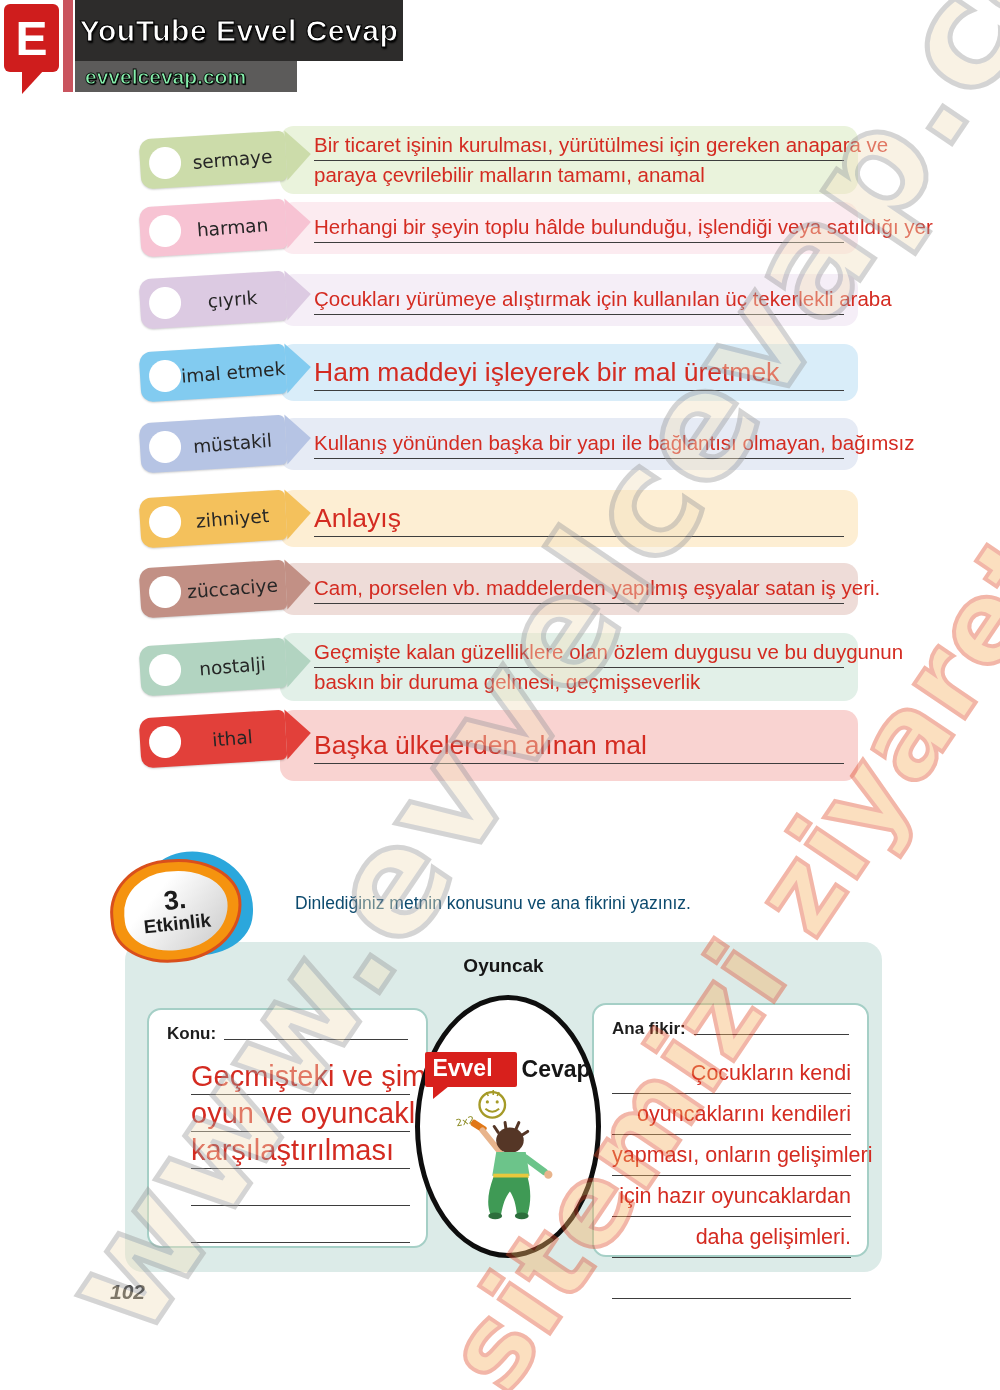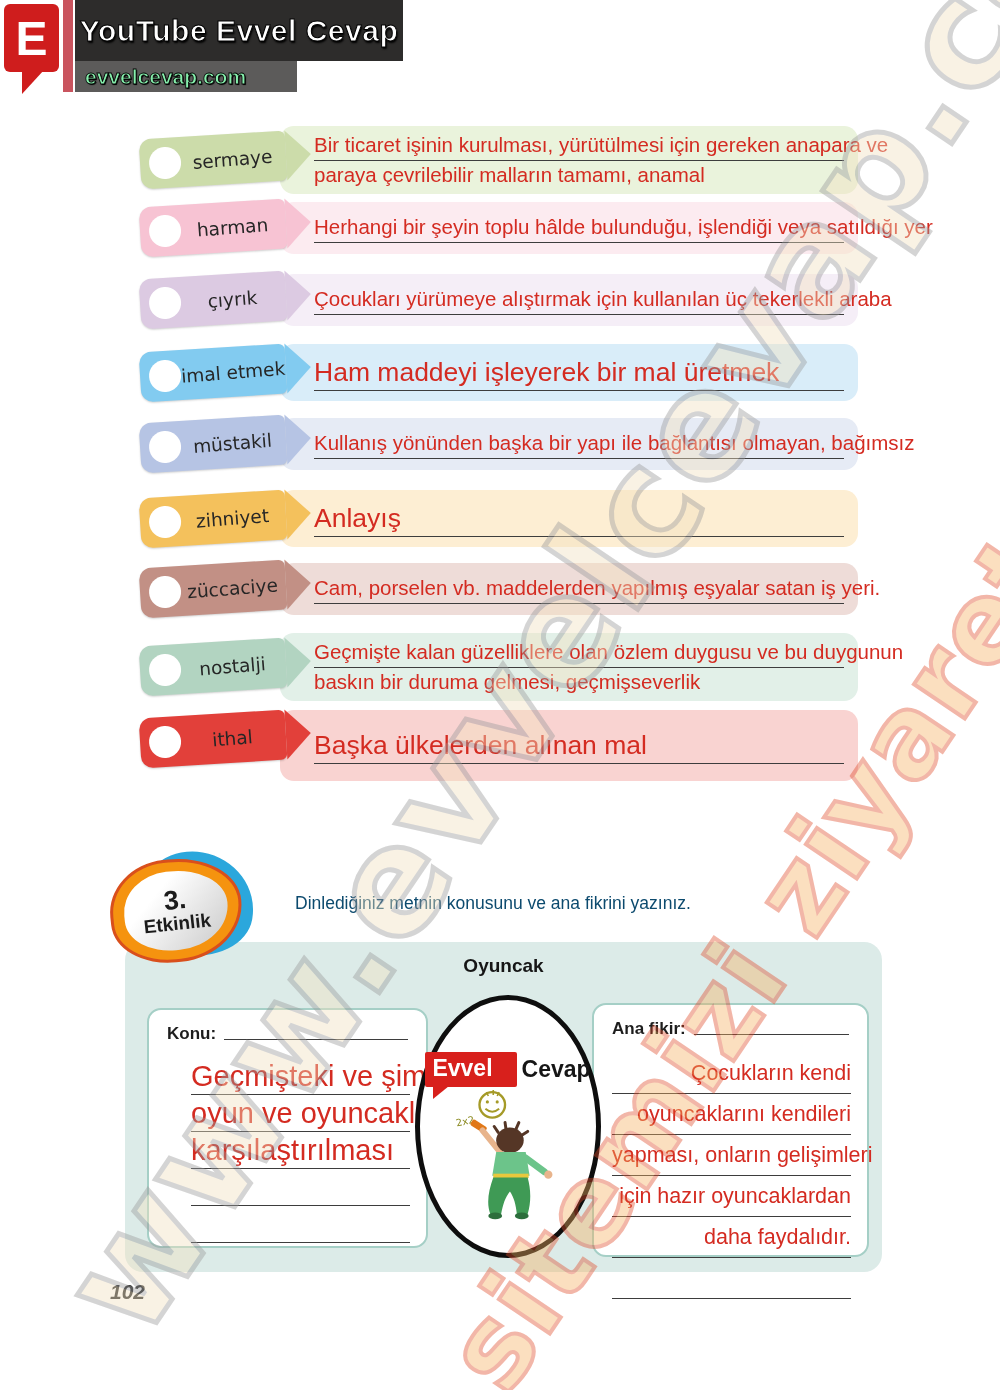--- a/index.html
+++ b/index.html
@@ -268,21 +268,21 @@
     <div class="answer-box right">
       <div class="label-row">
         <span class="lab">Ana fikir:</span>
         <span class="lead"></span>
       </div>
       <div id="ana-lines">
           <div class="ans-line">Çocukların kendi</div>
           <div class="ans-line">oyuncaklarını kendileri</div>
           <div class="ans-line">yapması, onların gelişimleri</div>
           <div class="ans-line">için hazır oyuncaklardan</div>
-          <div class="ans-line">daha faydalıdır.</div>
+          <div class="ans-line">daha gelişimleri.</div>
           <div class="ans-line"></div>
         </div>
     </div>
   </div>
 
   <div class="ellipse">
     <div class="ec-logo">
       <span class="evvel">Evvel</span>
       <span class="cevap">Cevap</span>
     </div>

